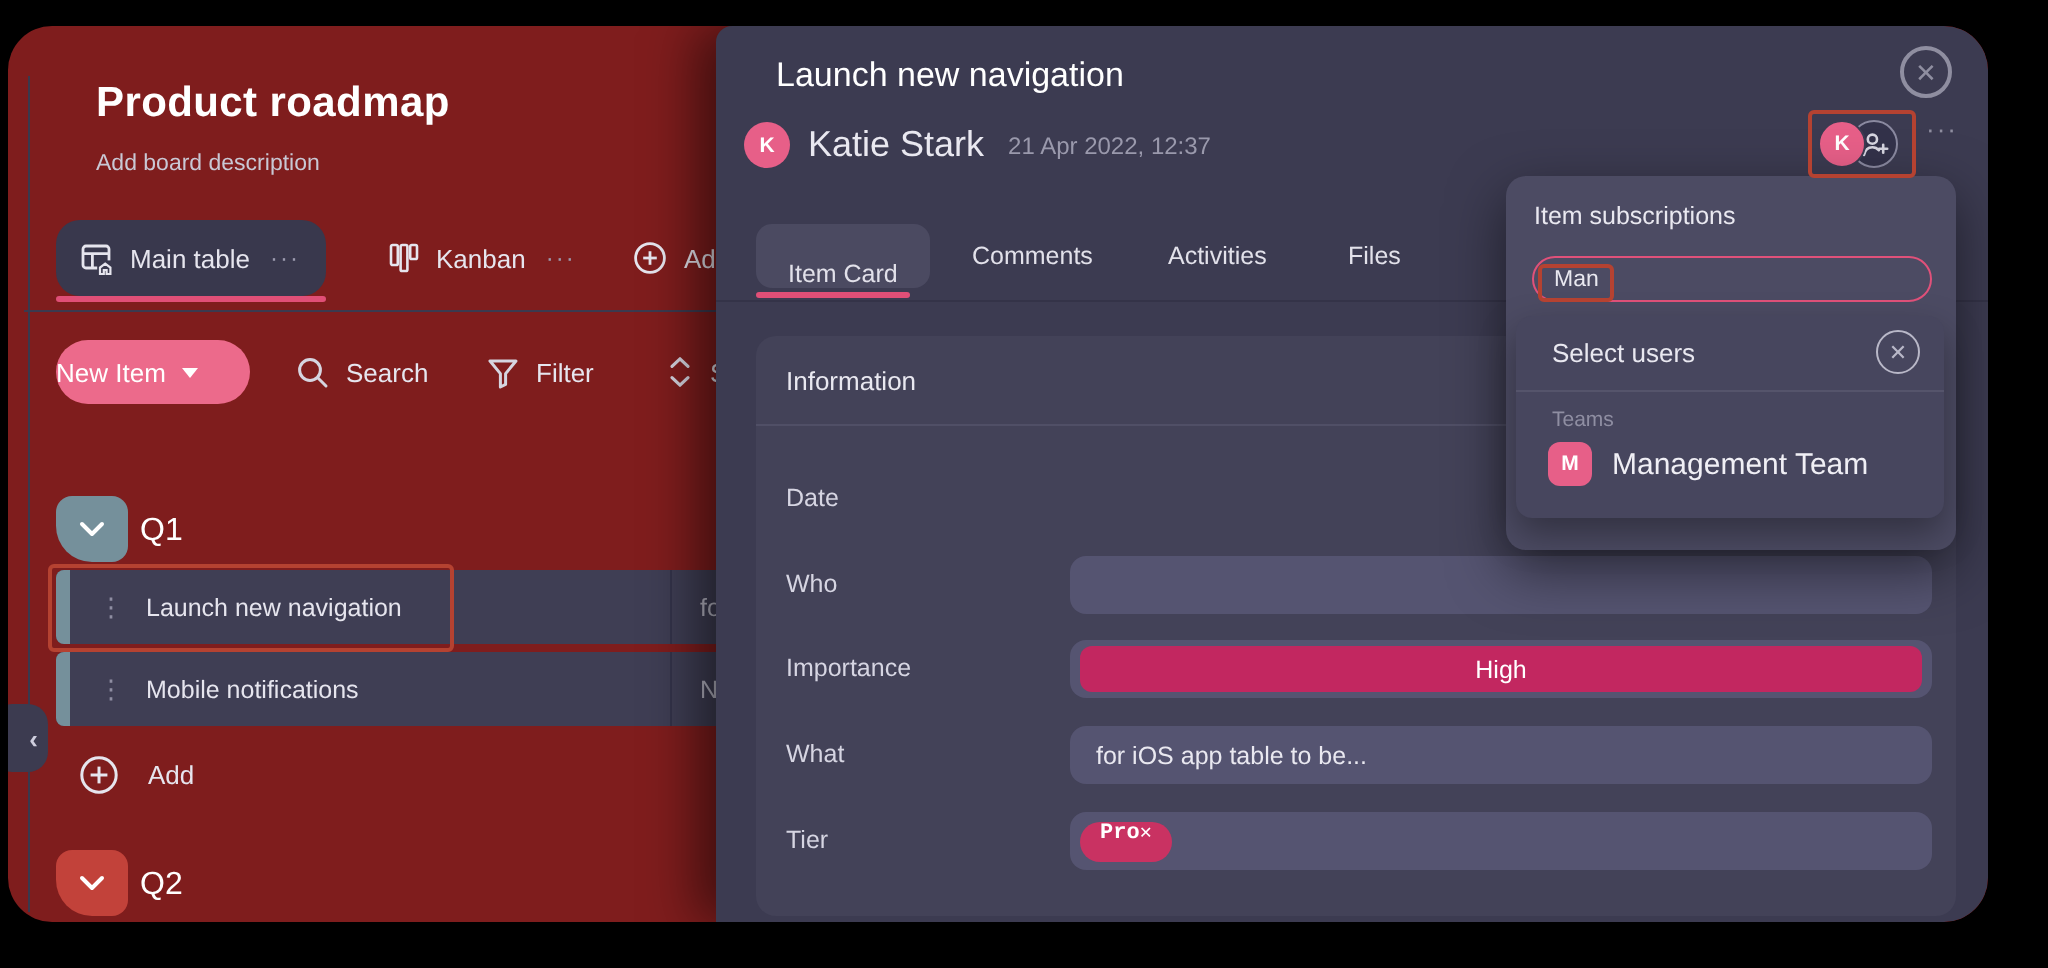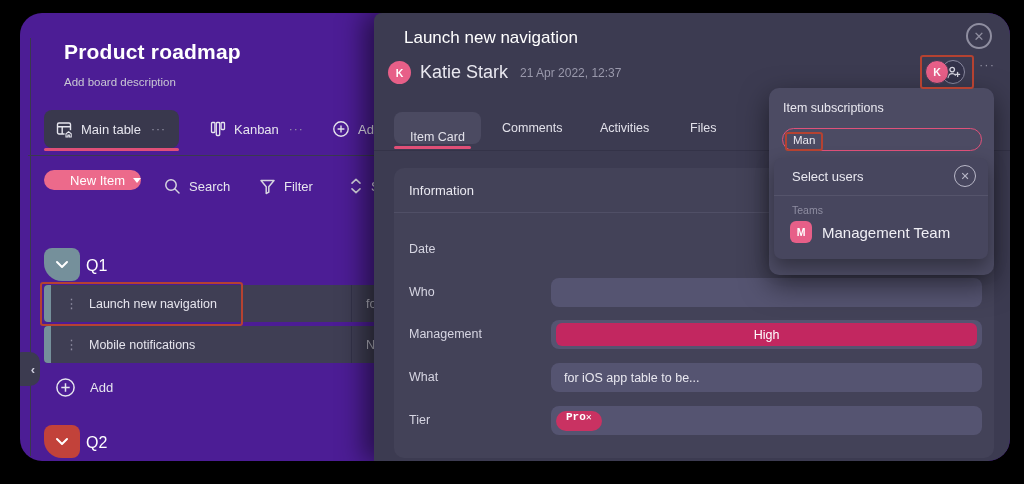--- a/index.html
+++ b/index.html
@@ -1,46 +1,46 @@
 <!DOCTYPE html>
 <html><head>
 <meta charset="utf-8">
 <style>
   * { margin:0; padding:0; box-sizing:border-box; }
   html,body { width:1024px; height:484px; background:#000; overflow:hidden;
     font-family:"Liberation Sans", sans-serif; }
   .stage { position:relative; width:1024px; height:484px; background:#000; }
 
   
-  .window { position:absolute; left:20px; top:13px; width:990px; height:448px;
-    background:#4c1d95; border-radius:22px; overflow:hidden; }
+  .window { position:absolute; left:4px; top:13px; width:990px; height:448px;
+    background:#7f1d1d; border-radius:22px; overflow:hidden; }
   .left-rail-line { position:absolute; left:10px; top:25px; width:1px; height:418px;
     background:#3a394d; }
 
   
   .board-title { position:absolute; left:44px; top:27px; font-size:21px; font-weight:700;
     color:#fff; letter-spacing:.2px; }
   .board-desc { position:absolute; left:44px; top:63px; font-size:11.5px; color:#c9c8d4; }
 
   
   .view-tab { position:absolute; top:97px; height:38px; display:flex; align-items:center;
     gap:8px; color:#e6e5ee; font-size:13px; padding:0 12px; border-radius:8px; }
   .view-tab .dots { color:#9b9aae; font-size:12px; letter-spacing:1px; margin-left:2px; }
-  .vt-main { left:24px; width:135px; background:#39384d; }
+  .vt-main { left:24px; width:135px; background:#39384d;border-radius:12px; }
   .vt-main-underline { position:absolute; left:24px; top:135px; width:135px; height:3px;
     background:#e04f77; border-radius:2px; }
   .vt-kanban { left:178px; }
   .vt-add { left:300px; }
   .board-divider { position:absolute; left:8px; top:142px; width:346px; height:1px;
     background:#3b3a4f; }
 
   
-  .btn-new-item { position:absolute; left:24px; top:157px; width:97px; height:20px;
+  .btn-new-item { position:absolute; left:24px; top:157px; width:97px; height:32px;
     background:#ec6a8b; border-radius:16px; display:flex; align-items:center;
-    justify-content:flex-end; gap:8px; color:#fff; font-size:13px; }
+    justify-content:flex-start; gap:8px; color:#fff; font-size:13px; }
   .caret-down { width:0; height:0; border-left:4px solid transparent;
     border-right:4px solid transparent; border-top:5px solid #fff; }
   .tool { position:absolute; top:160px; display:flex; align-items:center; gap:8px;
     color:#e6e5ee; font-size:13px; height:26px; }
   .t-search { left:144px; } .t-filter { left:239px; } .t-sort { left:329px; }
 
   
   .group-chip { position:absolute; left:24px; width:36px; height:33px;
     border-radius:8px 8px 8px 18px; display:flex; align-items:center; justify-content:center; }
   .gc-q1 { top:235px; background:#75909b; }
@@ -335,21 +335,21 @@
         </div>
 
         <div class="frow fr-who">
           <div class="frow-label">Who</div>
           <div class="ffield">
             <span></span>
           </div>
         </div>
 
         <div class="frow fr-importance">
-          <div class="frow-label">Management</div>
+          <div class="frow-label">Importance</div>
           <div class="ffield"></div>
           <div class="status-bar">
             <span>High</span>
           </div>
         </div>
 
         <div class="frow fr-what">
           <div class="frow-label">What</div>
           <div class="ffield">
             <span>for iOS app table to be...</span>

